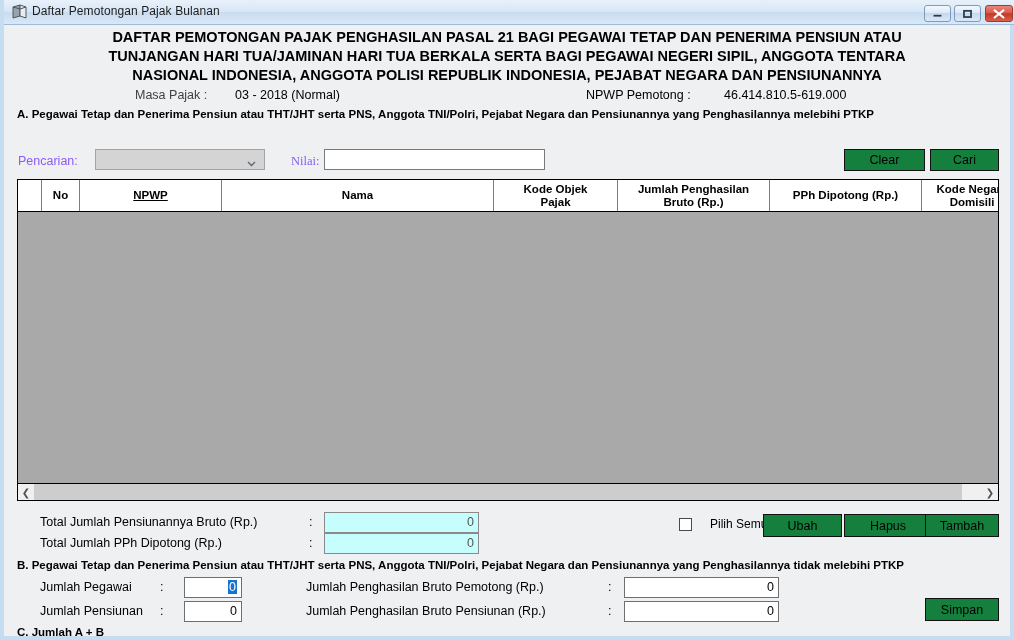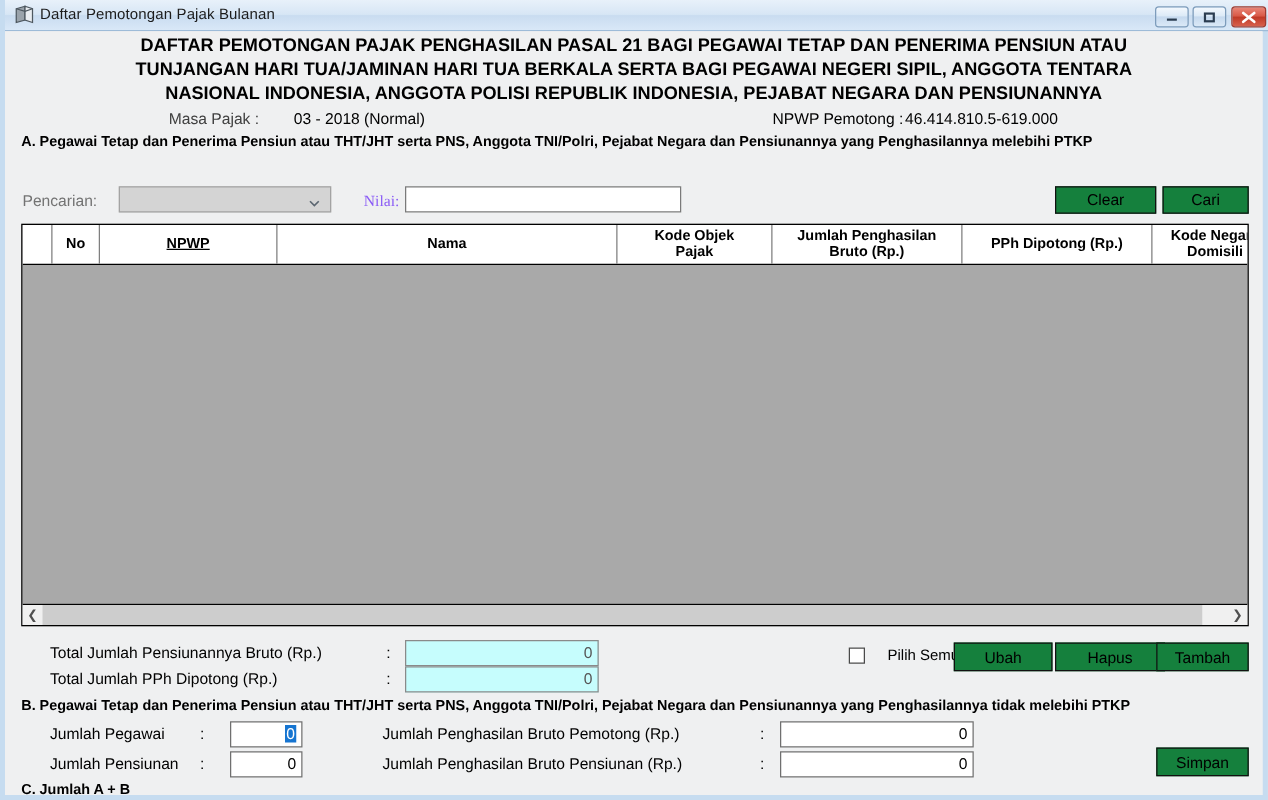--- a/index.html
+++ b/index.html
@@ -59,27 +59,27 @@
   .hdr-line{
     position:absolute;left:0;width:1006px;text-align:center;
     font-weight:bold;font-size:14.5px;color:#000;white-space:nowrap;
   }
   #hl1{top:4px;}
   #hl2{top:23px;}
   #hl3{top:42px;}
 
   #masa-label{position:absolute;left:131px;top:63px;font-size:12.5px;color:#404040;}
   #masa-value{position:absolute;left:231px;top:63px;font-size:12.5px;color:#000;}
-  #npwp-label{position:absolute;left:582px;top:63px;font-size:12.5px;color:#000;margin-left:32px;}
+  #npwp-label{position:absolute;left:582px;top:63px;font-size:12.5px;color:#000;}
   #npwp-value{position:absolute;left:720px;top:63px;font-size:12.5px;color:#000;}
 
   #sec-a{position:absolute;left:13px;top:83px;font-size:11.5px;font-weight:bold;color:#000;white-space:nowrap;}
 
   
-  #pencarian-label{position:absolute;left:14px;top:129px;font-size:12.5px;color:#737373;}
+  #pencarian-label{position:absolute;left:14px;top:129px;font-size:12.5px;color:#8b5cf6;}
   #pencarian-select{
     position:absolute;left:91px;top:124px;width:170px;height:21px;
     box-sizing:border-box;
     background:#d4d4d4;border:1px solid #a3a3a3;
   }
   #pencarian-select .chev{
     position:absolute;right:7px;top:5px;width:11px;height:11px;
   }
   #nilai-label{position:absolute;left:287px;top:129px;font-size:12.5px;color:#8b5cf6;font-family:Liberation Serif, serif;}
   #nilai-input{

